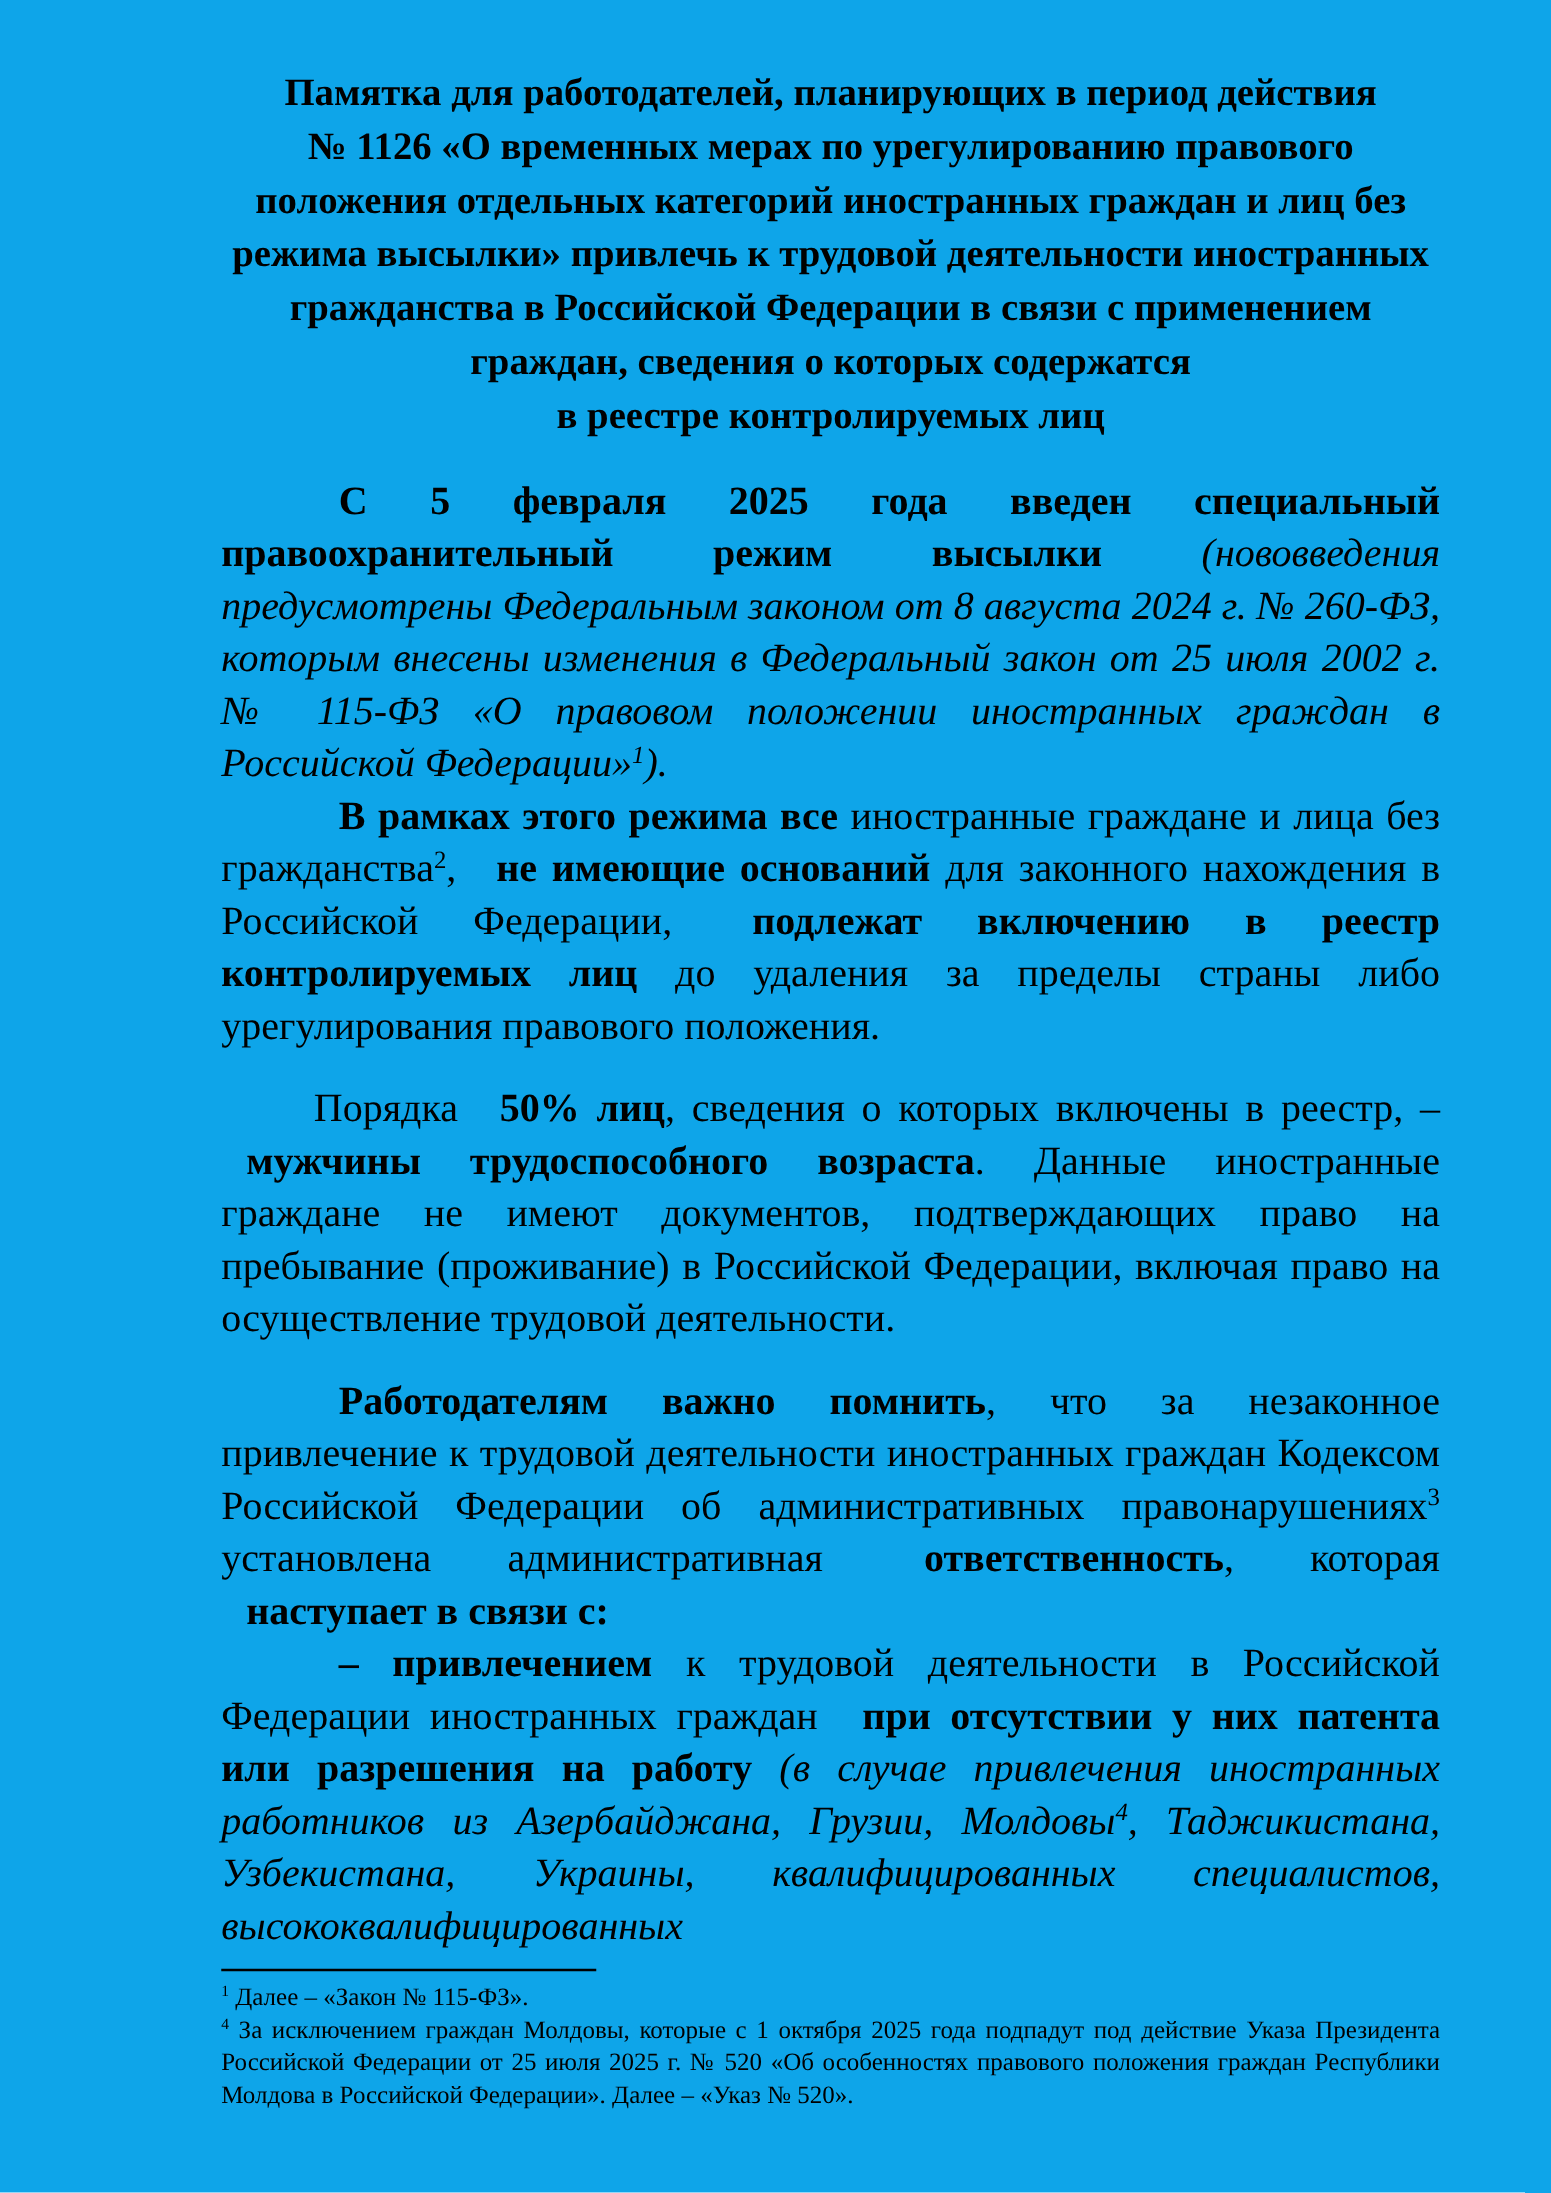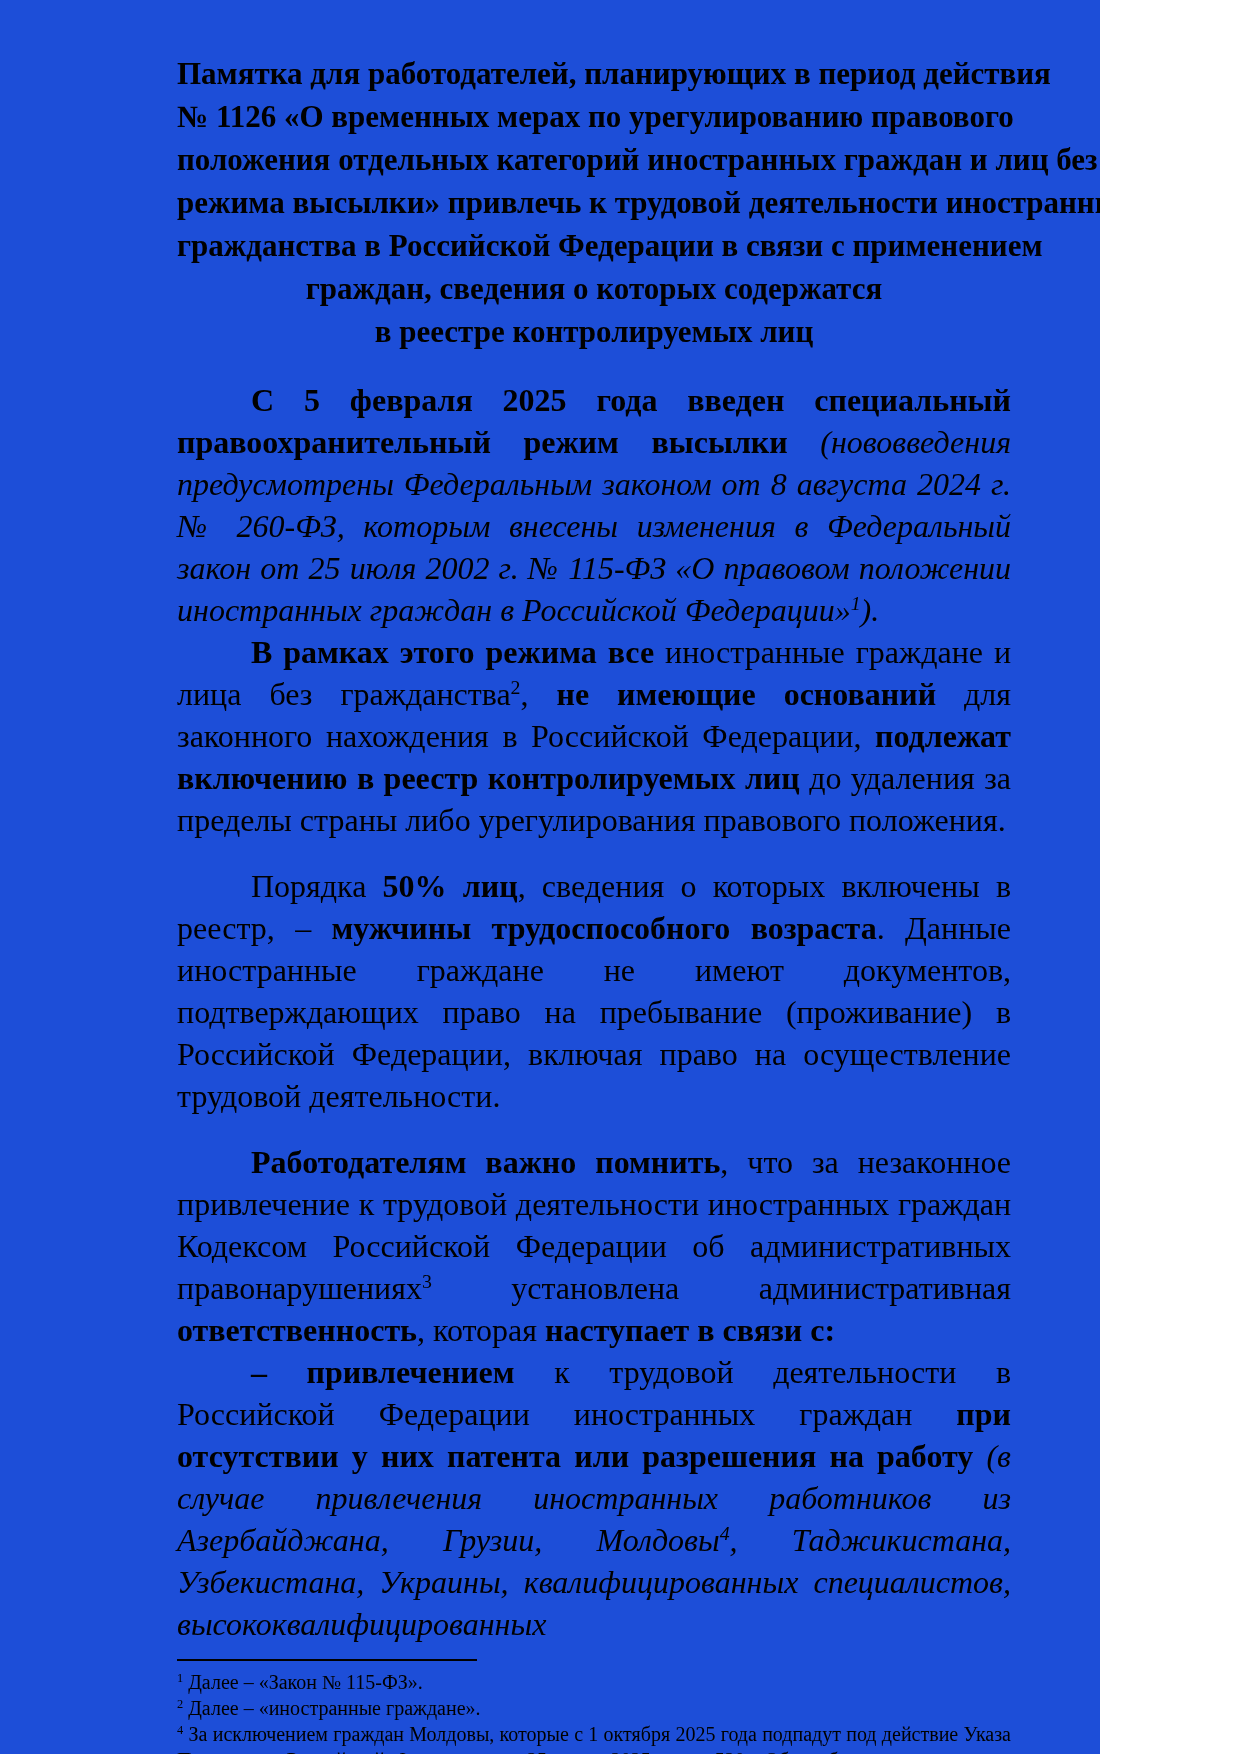--- a/index.html
+++ b/index.html
@@ -1,20 +1,20 @@
 <!DOCTYPE html>
 <html lang="ru"><head>
 <meta charset="utf-8">
 <style>
   html, body { margin: 0; padding: 0; background: #ffffff; }
   .page {
     position: relative;
-    width: 1100px;
+    width: 1241px;
     height: 1754px;
-    background: #1d4ed8;
+    background: #0ea5e9;
     color: #000000;
     font-family: "Liberation Serif", "DejaVu Serif", serif;
     box-sizing: border-box;
     padding: 52px 89px 0 177px;
     overflow: hidden;
   }
   .doc-title {
     font-weight: bold;
     font-size: 31px;
     line-height: 43px;
@@ -23,21 +23,21 @@
   }
   .doc-title .title-line { white-space: nowrap; }
   .body-para {
     margin: 0;
     font-size: 32px;
     line-height: 42px;
     text-align: justify;
     text-indent: 74px;
   }
   .body-para.gap-before { margin-top: 24px; }
-  .run-bold { font-weight: bold; }
+  .run-bold { font-weight: bold; margin-left: 20px; }
   .run-italic { font-style: italic; }
   sup.sup-run {
     font-size: 0.62em;
     line-height: 0;
     vertical-align: baseline;
     position: relative;
     top: -0.55em;
   }
   .footnotes {
     margin-top: 14px;
@@ -70,17 +70,16 @@
       <p class="body-para gap-before"><span class="run-bold">С 5 февраля 2025 года введен специальный правоохранительный режим высылки </span><span class="run-italic">(нововведения предусмотрены Федеральным законом от 8 августа 2024 г. № 260-ФЗ, которым внесены изменения в Федеральный закон от 25 июля 2002 г. № 115-ФЗ «О правовом положении иностранных граждан в Российской Федерации»</span><sup class="sup-run run-italic">1</sup><span class="run-italic">).</span></p>
       <p class="body-para"><span class="run-bold">В рамках этого режима все </span><span>иностранные граждане и лица без гражданства</span><sup class="sup-run">2</sup><span>, </span><span class="run-bold">не имеющие оснований </span><span>для законного нахождения в Российской Федерации, </span><span class="run-bold">подлежат включению в реестр контролируемых лиц </span><span>до удаления за пределы страны либо урегулирования правового положения.</span></p>
       <p class="body-para gap-before"><span>Порядка </span><span class="run-bold">50% лиц</span><span>, сведения о которых включены в реестр, – </span><span class="run-bold">мужчины трудоспособного возраста</span><span>. Данные иностранные граждане не имеют документов, подтверждающих право на пребывание (проживание) в Российской Федерации, включая право на осуществление трудовой деятельности.</span></p>
       <p class="body-para gap-before"><span class="run-bold">Работодателям важно помнить</span><span>, что за незаконное привлечение к трудовой деятельности иностранных граждан Кодексом Российской Федерации об административных правонарушениях</span><sup class="sup-run">3</sup><span> установлена административная </span><span class="run-bold">ответственность</span><span>, которая </span><span class="run-bold">наступает в связи с:</span></p>
       <p class="body-para"><span class="run-bold">– привлечением </span><span>к трудовой деятельности в Российской Федерации иностранных граждан </span><span class="run-bold">при отсутствии у них патента или разрешения на работу </span><span class="run-italic">(в случае привлечения иностранных работников из Азербайджана, Грузии, Молдовы</span><sup class="sup-run run-italic">4</sup><span class="run-italic">, Таджикистана, Узбекистана, Украины, квалифицированных специалистов, высококвалифицированных</span></p>
     </div>
   <div class="footnotes">
     <div class="footnote-separator"></div>
     <div id="doc-footnotes">
         <div class="footnote"><sup class="sup-run">1</sup><span> Далее – «Закон № 115-ФЗ».</span></div>
-        <div class="footnote"><sup class="sup-run">2</sup><span> Далее – «иностранные граждане».</span></div>
         <div class="footnote"><sup class="sup-run">4</sup><span> За исключением граждан Молдовы, которые с 1 октября 2025 года подпадут под действие Указа Президента Российской Федерации от 25 июля 2025 г. № 520 «Об особенностях правового положения граждан Республики Молдова в Российской Федерации». Далее – «Указ № 520».</span></div>
       </div>
   </div>
 </div>
 
 </body></html>

